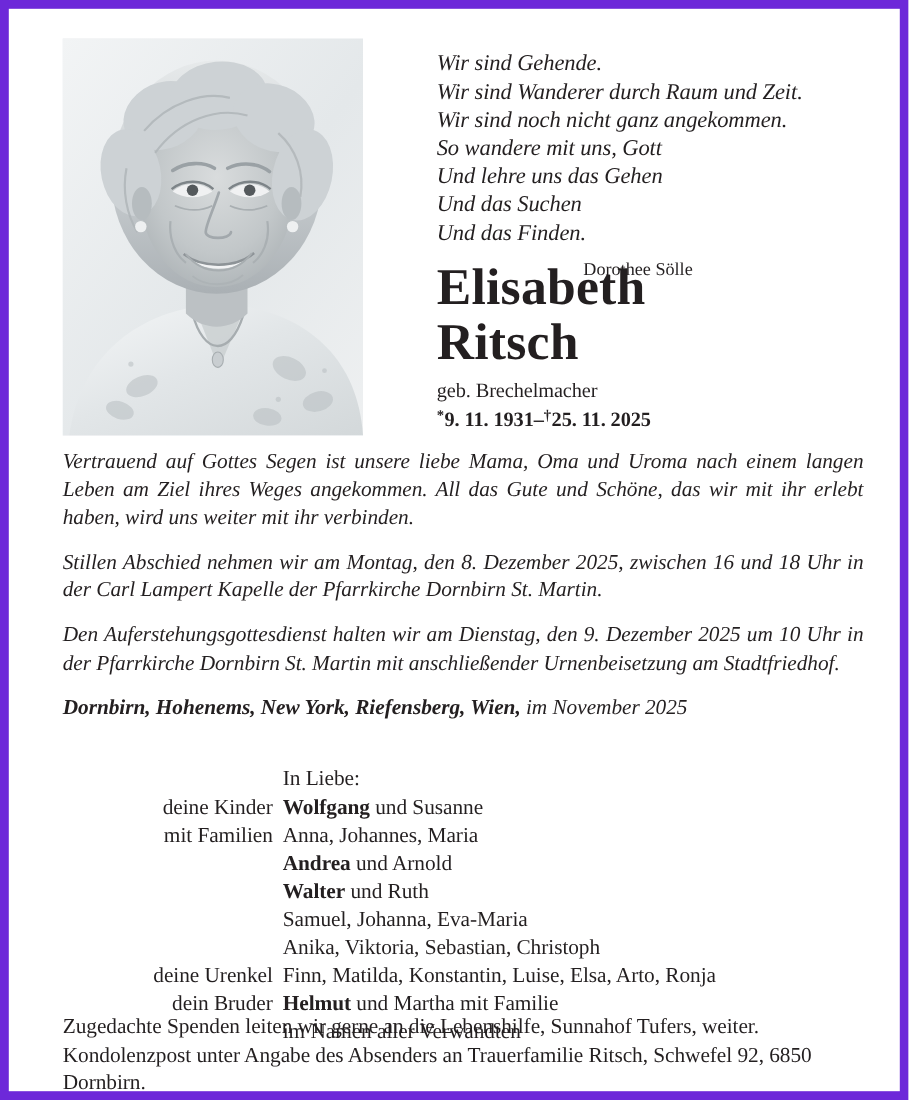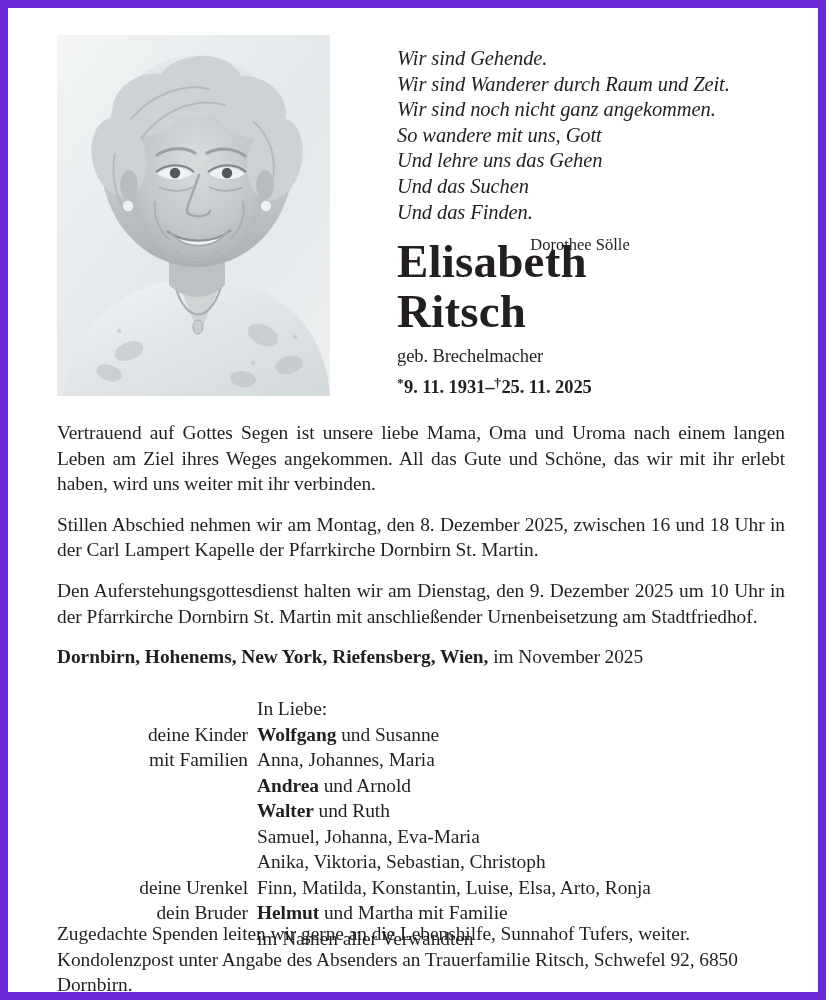--- a/index.html
+++ b/index.html
@@ -88,35 +88,36 @@
     margin-top: 9px;
     font-size: 18.5px;
     font-weight: normal;
     line-height: 22px;
     letter-spacing: -0.1px;
   }
   .life-dates {
     margin-top: 1px;
     font-size: 18.5px;
     font-weight: bold;
-    line-height: 30px;
+    line-height: 19px;
     letter-spacing: -0.1px;
   }
   .life-dates sup {
     font-size: 0.72em;
     vertical-align: 0.42em;
     margin-right: 0.5px;
   }
 
   
   .body-area {
     position: absolute;
     left: 49px;
-    top: 412px;
+    top: 399px;
     width: 728px;
+    font-style: italic;
   }
   .para {
     font-size: 19.4px;
     line-height: 25.6px;
     text-align: justify;
     margin: 0 0 15px 0;
     letter-spacing: -0.05px;
   }
   .para:last-child { margin-bottom: 0; }
 

